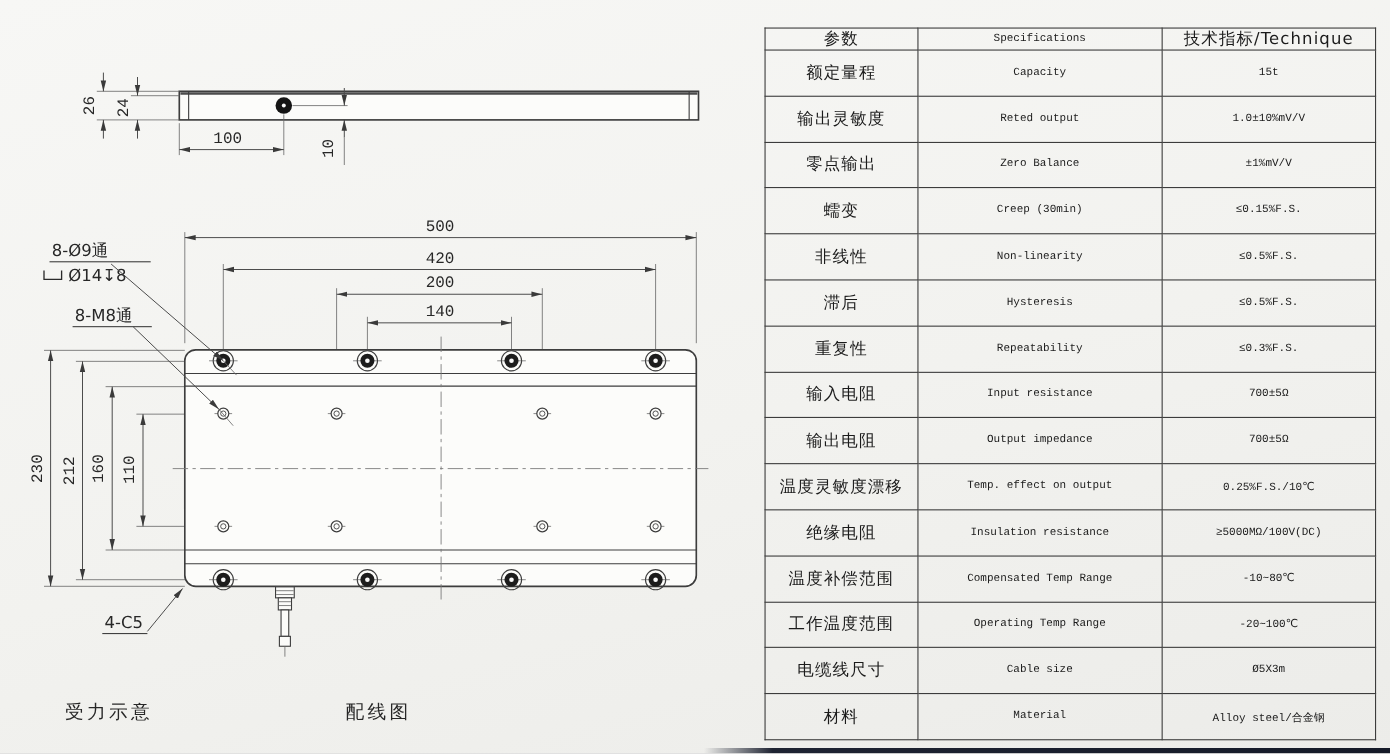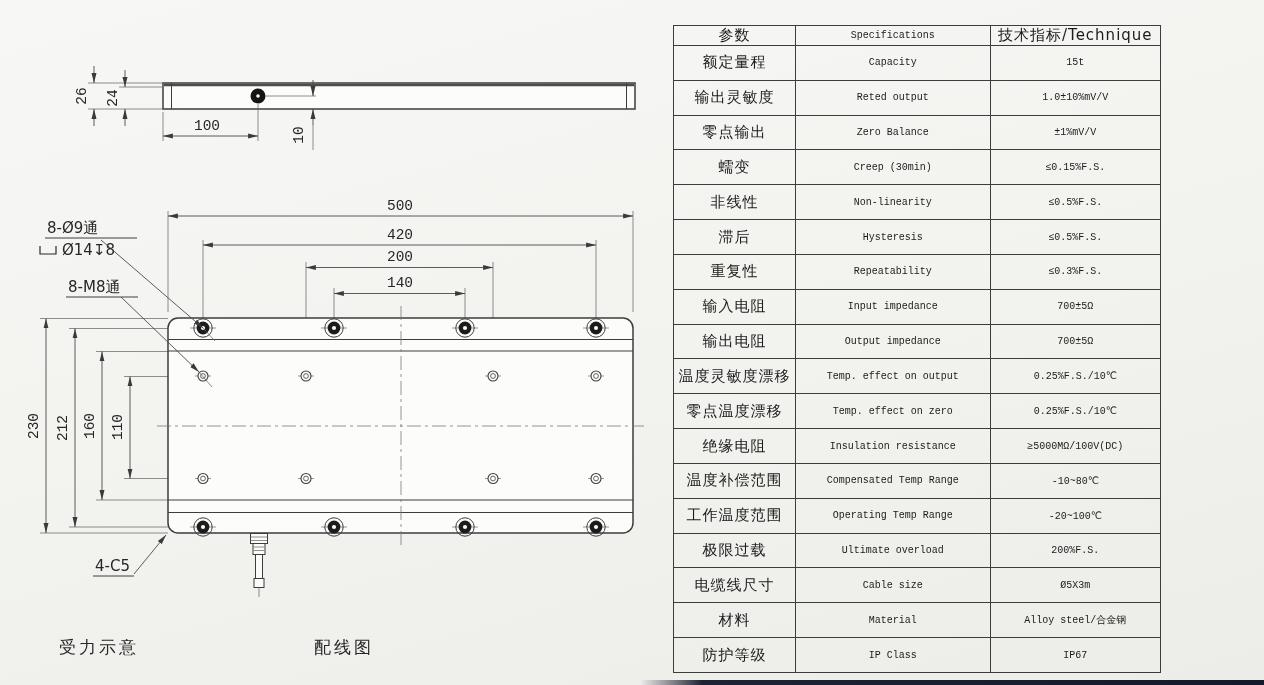--- a/index.html
+++ b/index.html
@@ -15,21 +15,21 @@
   .labeltxt{font:15px "DejaVu Sans",sans-serif;}
   .captiontxt{font:17px "DejaVu Sans",sans-serif;letter-spacing:3px;}
   .outline{fill:#fcfcfa;stroke:#3d3d3d;stroke-width:1.5;}
   .edge{stroke:#3d3d3d;stroke-width:1;fill:none;}
   .thin{stroke:#6a6a6a;stroke-width:0.75;fill:none;}
   .dim{stroke:#4a4a4a;stroke-width:0.9;fill:none;}
   .leader{stroke:#4a4a4a;stroke-width:0.9;fill:none;}
   .cline{stroke:#7a7a7a;stroke-width:0.8;fill:none;stroke-dasharray:14 4 3 4;}
   
   .spec-table{
-    position:absolute;left:673px;top:25px;width:488px;height:648px;
+    position:absolute;left:695px;top:25px;width:556px;height:648px;
     border-collapse:collapse;table-layout:fixed;
   }
   .spec-table th,.spec-table td{
     border:1px solid #3c3c3c;text-align:center;vertical-align:middle;
     padding:0;color:#1b1b1b;font-weight:normal;white-space:nowrap;overflow:hidden;
   }
   .c-cjk{font-size:15px;letter-spacing:1px;font-family:"DejaVu Sans",sans-serif;}
   .c-en,.c-val{font-size:10px;font-family:"Liberation Mono","DejaVu Sans",monospace;}
   
   .bottom-strip{
@@ -261,70 +261,55 @@
           <td class="c-en">Hysteresis</td>
           <td class="c-val">≤0.5%F.S.</td>
         </tr>
         <tr>
           <td class="c-cjk">重复性</td>
           <td class="c-en">Repeatability</td>
           <td class="c-val">≤0.3%F.S.</td>
         </tr>
         <tr>
           <td class="c-cjk">输入电阻</td>
-          <td class="c-en">Input impedance</td>
+          <td class="c-en">Input resistance</td>
           <td class="c-val">700±5Ω</td>
         </tr>
         <tr>
           <td class="c-cjk">输出电阻</td>
           <td class="c-en">Output impedance</td>
           <td class="c-val">700±5Ω</td>
         </tr>
         <tr>
           <td class="c-cjk">温度灵敏度漂移</td>
           <td class="c-en">Temp. effect on output</td>
           <td class="c-val">0.25%F.S./10℃</td>
         </tr>
         <tr>
-          <td class="c-cjk">零点温度漂移</td>
-          <td class="c-en">Temp. effect on zero</td>
-          <td class="c-val">0.25%F.S./10℃</td>
-        </tr>
-        <tr>
           <td class="c-cjk">绝缘电阻</td>
           <td class="c-en">Insulation resistance</td>
           <td class="c-val">≥5000MΩ/100V(DC)</td>
         </tr>
         <tr>
           <td class="c-cjk">温度补偿范围</td>
           <td class="c-en">Compensated Temp Range</td>
           <td class="c-val">-10~80℃</td>
         </tr>
         <tr>
           <td class="c-cjk">工作温度范围</td>
           <td class="c-en">Operating Temp Range</td>
           <td class="c-val">-20~100℃</td>
         </tr>
         <tr>
-          <td class="c-cjk">极限过载</td>
-          <td class="c-en">Ultimate overload</td>
-          <td class="c-val">200%F.S.</td>
-        </tr>
-        <tr>
           <td class="c-cjk">电缆线尺寸</td>
           <td class="c-en">Cable size</td>
           <td class="c-val">Ø5X3m</td>
         </tr>
         <tr>
           <td class="c-cjk">材料</td>
           <td class="c-en">Material</td>
           <td class="c-val">Alloy steel/合金钢</td>
         </tr>
-        <tr>
-          <td class="c-cjk">防护等级</td>
-          <td class="c-en">IP Class</td>
-          <td class="c-val">IP67</td>
-        </tr>
       </tbody>
   </table>
 
   <div class="bottom-strip"></div>
 </div>
 
 </body></html>

